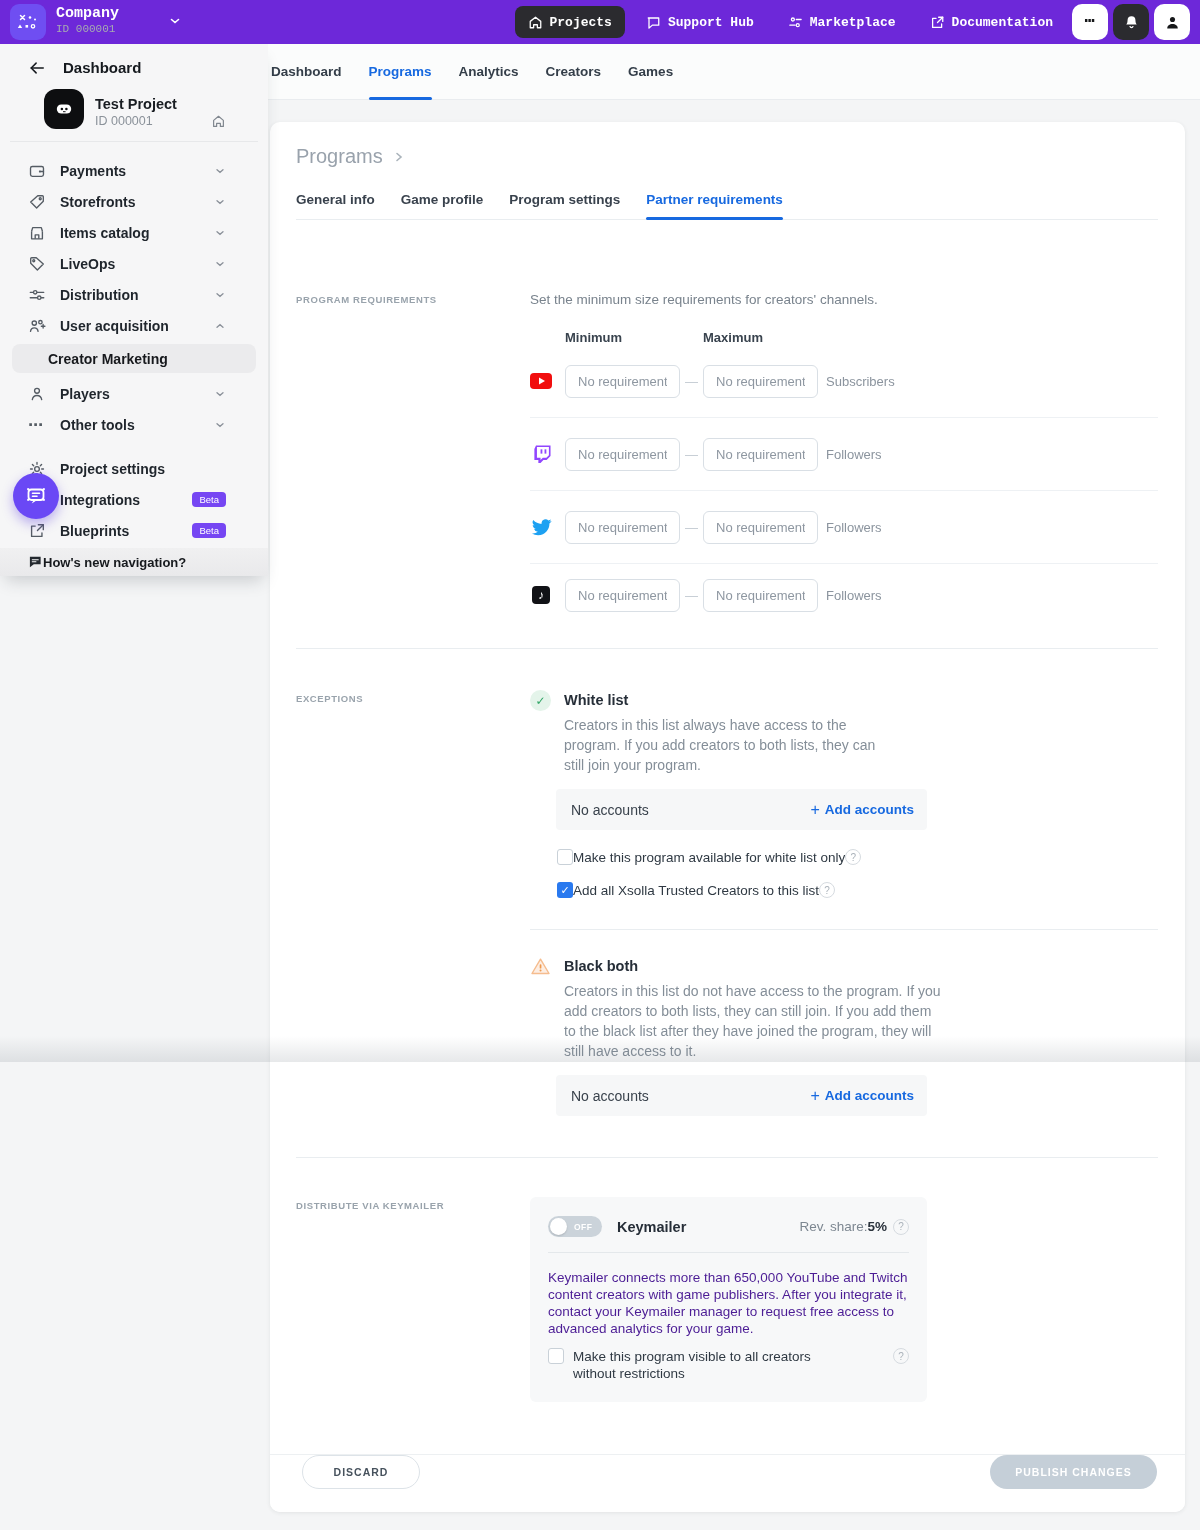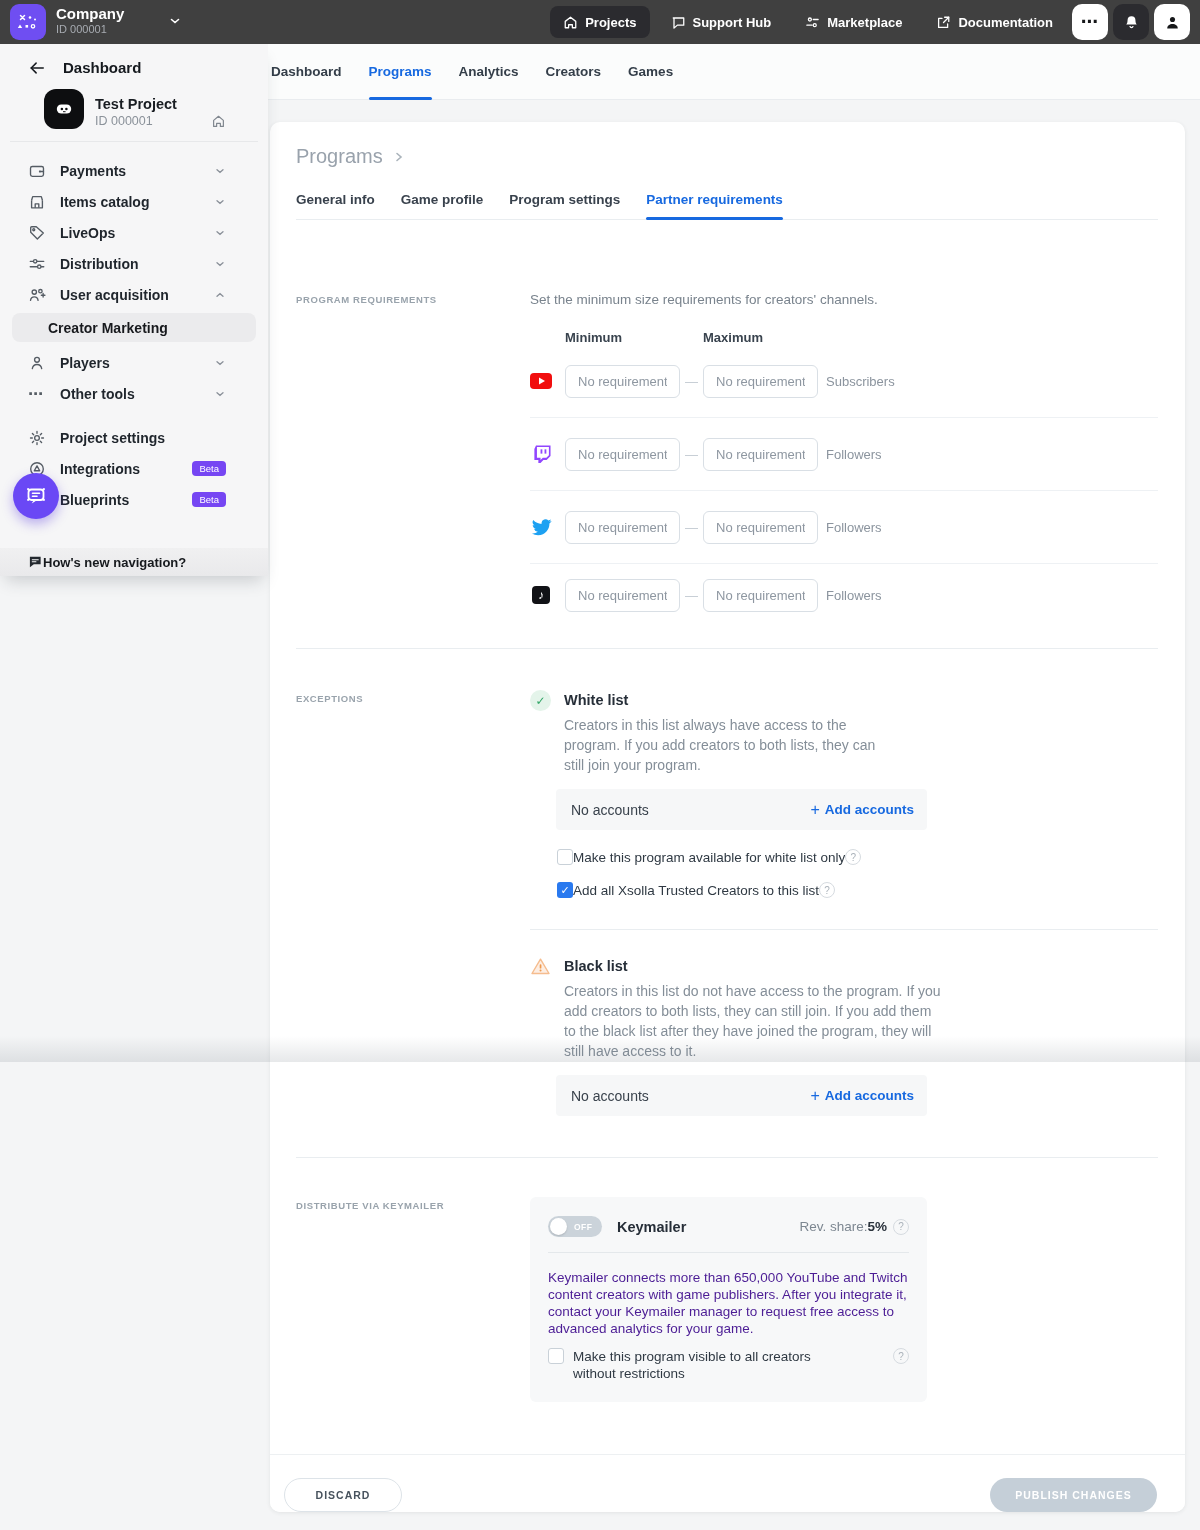--- a/index.html
+++ b/index.html
@@ -1,21 +1,21 @@
 <!DOCTYPE html>
 <html><head>
 <meta charset="utf-8">
 <style>
   * { margin:0; padding:0; box-sizing:border-box; }
   html,body { width:1200px; height:1530px; }
   body { font-family:"Liberation Sans","DejaVu Sans",sans-serif; background:#f4f5f6; position:relative; overflow:hidden; }
   .screen { position:absolute; inset:0; width:1200px; height:1530px; }
 
   
-  .topbar { position:absolute; left:0; top:0; width:1200px; height:44px; background:#404040; color:#fff; z-index:50; }
+  .topbar { position:absolute; left:0; top:0; width:1200px; height:44px; background:#6d28d9; color:#fff; z-index:50;font-family:Liberation Mono, monospace; }
   .logo-sq { position:absolute; left:10px; top:4px; width:36px; height:36px; border-radius:9px; background:#6f4ef2; display:flex; align-items:center; justify-content:center; }
   .co-block { position:absolute; left:56px; top:5px; }
   .co-name { font-size:15px; font-weight:700; color:#fff; line-height:18px; }
   .co-id { font-size:11px; color:#a7abb1; line-height:13px; }
   .co-chev { position:absolute; left:168px; top:14px; color:#fff; }
   .top-nav { position:absolute; right:134px; top:0; height:44px; display:flex; align-items:center; gap:8px; }
   .top-nav-item { display:flex; align-items:center; gap:7px; font-size:13px; font-weight:700; color:#fff; padding:0 13px; height:32px; border-radius:8px; cursor:pointer; white-space:nowrap; }
   .top-nav-item.active { background:#2b2b2f; }
   .top-actions { position:absolute; right:10px; top:4px; display:flex; gap:5px; }
   .top-action { width:36px; height:36px; border-radius:10px; display:flex; align-items:center; justify-content:center; cursor:pointer; }
@@ -111,21 +111,21 @@
   .km-title { margin-left:15px; font-size:14.5px; font-weight:700; color:#262e38; }
   .km-rev { margin-left:auto; display:flex; align-items:center; gap:6px; font-size:13.5px; color:#7d8791; }
   .km-rev b { color:#2a323c; font-weight:700; }
   .km-divider { margin-top:15px; height:1px; background:#e4e8eb; }
   .km-desc { margin-top:16px; font-size:13.5px; line-height:17px; color:#4c1d95; }
   .km-cb { margin-top:11px; display:flex; align-items:flex-start; gap:9px; }
   .km-cb .cb-label { width:262px; line-height:17px; color:#2f3943; }
   .km-cb .help { margin-left:auto; }
 
   
-  .card-footer { position:absolute; left:0; right:0; bottom:0; height:58px; border-top:1px solid #edf0f2; display:flex; align-items:flex-end; justify-content:space-between; padding:0 28px 0 14px; background:#fff; border-radius:0 0 10px 10px; }
+  .card-footer { position:absolute; left:0; right:0; bottom:0; height:58px; border-top:1px solid #edf0f2; display:flex; align-items:flex-start; justify-content:space-between; padding:0 28px 0 32px; background:#fff; border-radius:0 0 10px 10px; }
   .btn { height:34px; border-radius:17px; font-size:10.5px; font-weight:700; letter-spacing:1px; display:flex; align-items:center; justify-content:center; cursor:pointer; font-family:inherit; border:none; }
   .btn-discard { width:118px; background:#fff; border:1px solid #dde3e8; color:#47525d; }
   .btn-publish { width:167px; background:#c5cfd8; color:#fff; }
 
   .stitch2 { position:absolute; left:0; top:1036px; width:1200px; height:26px; z-index:10; pointer-events:none;
              background:linear-gradient(180deg,rgba(105,115,125,0) 0%,rgba(105,115,125,.13) 78%,rgba(105,115,125,.16) 100%); }
   svg { display:block; }
 </style>
 </head>
 <body>
@@ -253,20 +253,34 @@
     <div class="side-list">
       <div class="side-item">
         <span class="s-icon">
             <svg width="18" height="18" viewBox="0 0 20 20" fill="none" stroke="currentColor" stroke-width="1.5">
               <rect x="2.8" y="5" width="14.4" height="11" rx="2"></rect>
               <path d="M13 10.5h4.2" stroke-linecap="round"></path>
               <circle cx="13.2" cy="10.5" r=".4" fill="currentColor"></circle>
             </svg>
           </span>
         <span class="s-label">Payments</span>
+        <span class="s-chev">
+            <svg width="12" height="12" viewBox="0 0 14 14" fill="none" stroke="currentColor" stroke-width="1.5" stroke-linecap="round">
+              <path d="M3.5 5.5l3.5 3 3.5-3"></path>
+            </svg>
+          </span>
+      </div>
+      <div class="side-item">
+        <span class="s-icon">
+            <svg width="18" height="18" viewBox="0 0 20 20" fill="none" stroke="currentColor" stroke-width="1.5" stroke-linejoin="round">
+              <path d="M10.8 3h5.2a1 1 0 011 1v5.2L9.6 16.6 3 10z"></path>
+              <circle cx="13.6" cy="6.4" r="1.1"></circle>
+            </svg>
+          </span>
+        <span class="s-label">Storefronts</span>
         <span class="s-chev">
             <svg width="12" height="12" viewBox="0 0 14 14" fill="none" stroke="currentColor" stroke-width="1.5" stroke-linecap="round">
               <path d="M3.5 5.5l3.5 3 3.5-3"></path>
             </svg>
           </span>
       </div>
       <div class="side-item">
         <span class="s-icon">
             <svg width="18" height="18" viewBox="0 0 20 20" fill="none" stroke="currentColor" stroke-width="1.5" stroke-linejoin="round">
               <path d="M4 8l1.2-4h9.6L16 8"></path>
@@ -543,21 +557,21 @@
 
           <div class="bl-block">
             <div class="list-head">
               <span class="warn-icon">
                 <svg width="21" height="19" viewBox="0 0 21 19">
                     <path d="M10.5 2.2L19 16.5H2z" fill="#fdeee3" stroke="#f5bc8e" stroke-width="1.4" stroke-linejoin="round"></path>
                     <rect x="9.7" y="7.2" width="1.7" height="4.4" rx=".85" fill="#ef9a4e"></rect>
                     <circle cx="10.55" cy="13.6" r="1" fill="#ef9a4e"></circle>
                   </svg>
               </span>
-              <span class="list-title">Black list</span>
+              <span class="list-title">Black both</span>
             </div>
             <div class="list-desc w376">Creators in this list do not have access to the program. If you add creators to both lists, they can still join. If you add them to the black list after they have joined the program, they will still have access to it.</div>
             <div class="accounts-box">
               <span class="acc-empty">No accounts</span>
               <span class="acc-add">
                 <span class="plus">+</span>
                 <span>Add accounts</span>
               </span>
             </div>
           </div>

